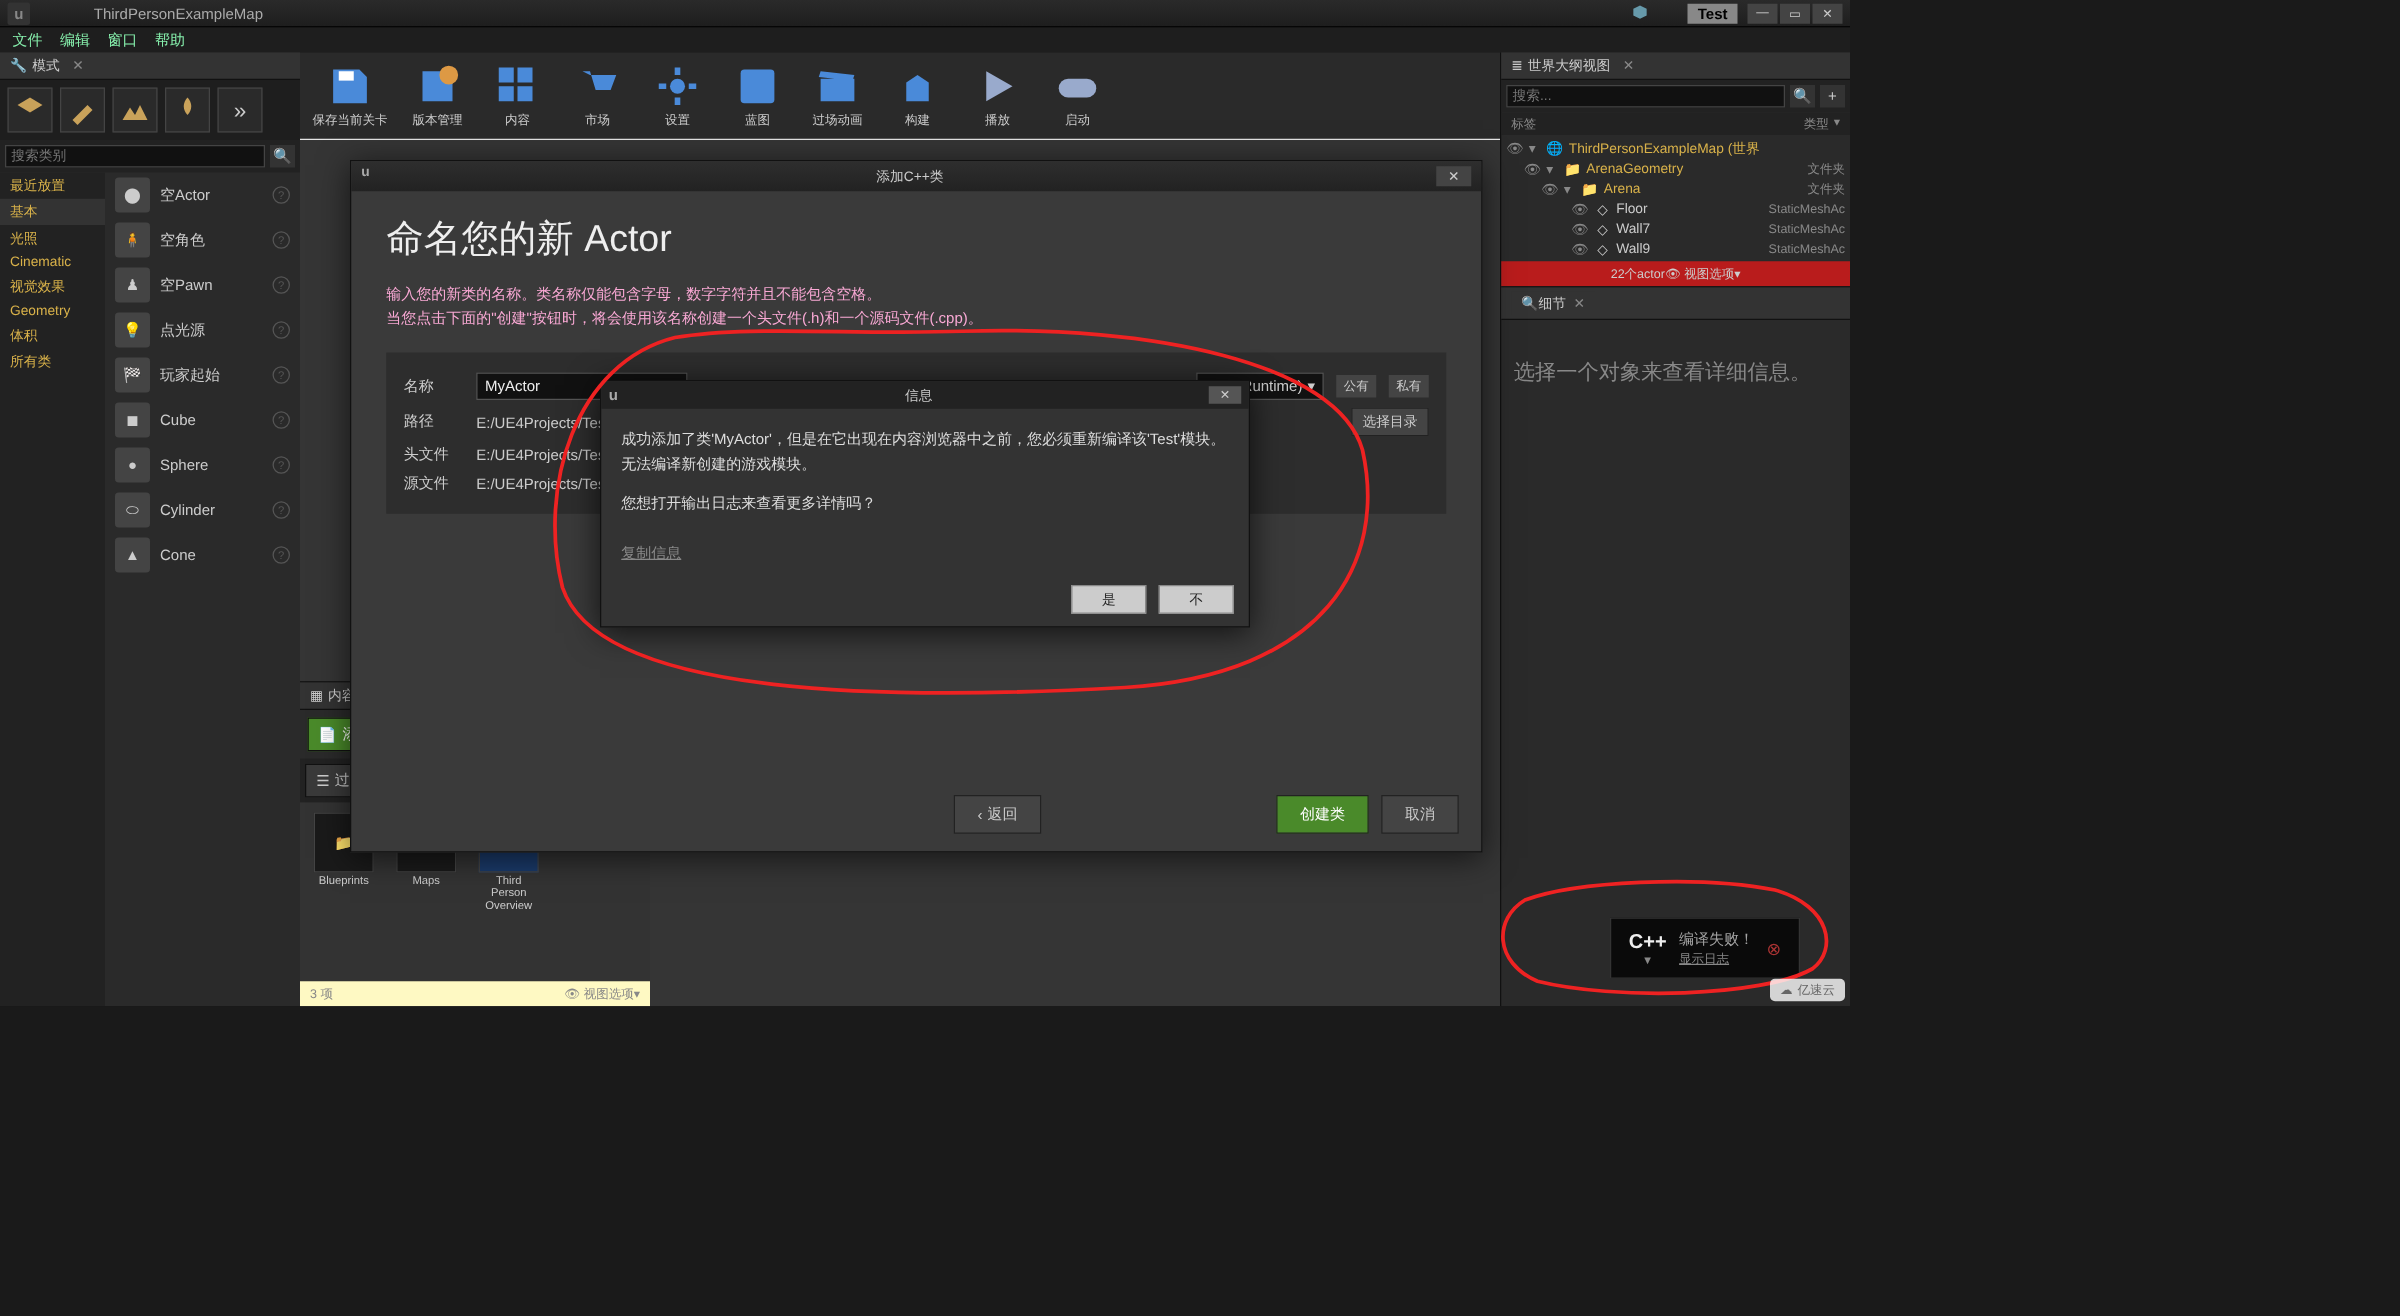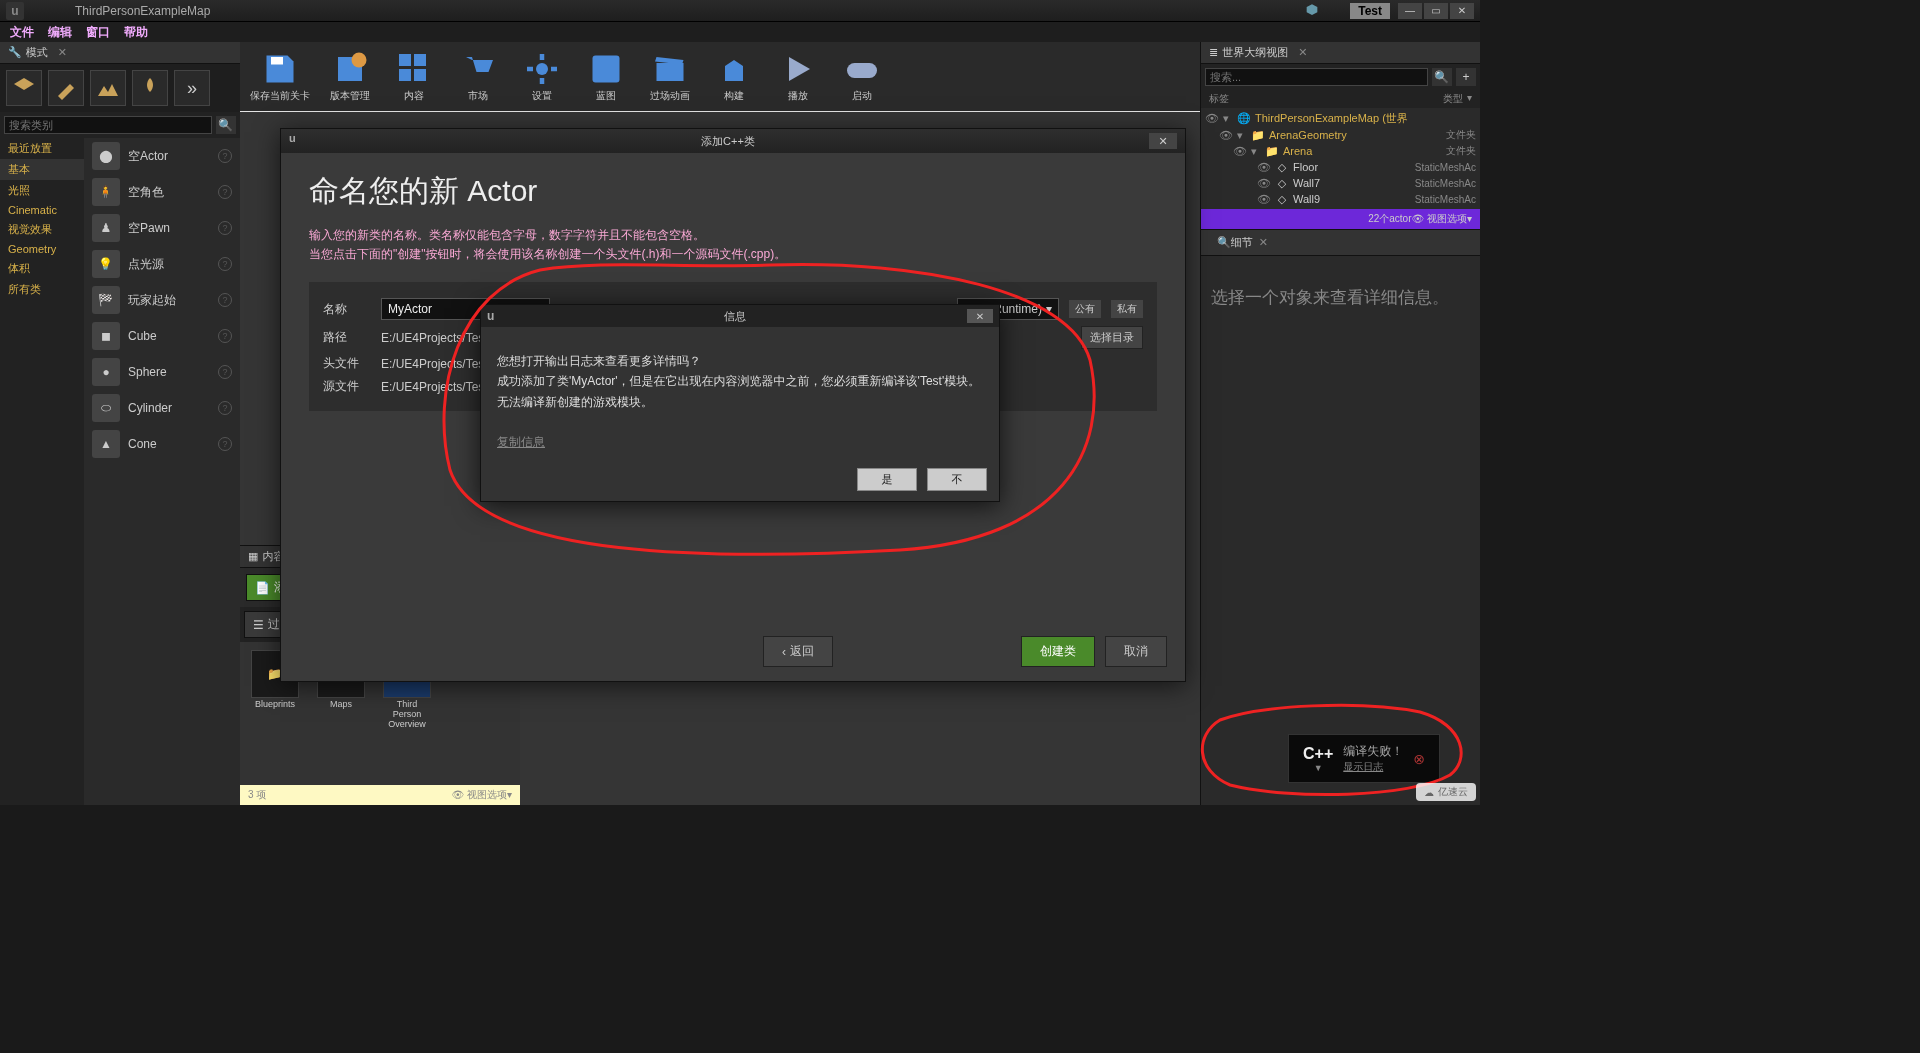--- a/index.html
+++ b/index.html
@@ -4,21 +4,21 @@
 <style>
 * { margin:0; padding:0; box-sizing:border-box; font-family:"Microsoft YaHei","Segoe UI",sans-serif; }
 body { background:#1a1a1a; color:#ccc; font-size:12px; width:1480px; height:805px; overflow:hidden; position:relative; }
 .titlebar { height:22px; background:linear-gradient(#2a2a2a,#1e1e1e); display:flex; align-items:center; padding:0 6px; border-bottom:1px solid #000; }
 .titlebar .ue-logo { width:18px; height:18px; background:#333; border-radius:2px; display:flex; align-items:center; justify-content:center; font-weight:bold; color:#888; }
 .titlebar .map-name { margin-left:51px; color:#aaa; }
 .titlebar .spacer { flex:1; }
 .titlebar .proj-badge { background:#888; color:#000; padding:1px 8px; margin-right:6px; font-weight:bold; }
 .titlebar .win-btn { width:24px; height:16px; background:#444; margin-left:2px; display:flex; align-items:center; justify-content:center; font-size:10px; color:#ccc; cursor:pointer; }
 .titlebar .cube-icon { width:16px; height:16px; margin-right:30px; color:#69a; }
-.menubar { height:20px; background:#1e1e1e; display:flex; align-items:center; padding:0 10px; gap:14px; color:#f0abfc;font-weight:bold; }
+.menubar { height:20px; background:#1e1e1e; display:flex; align-items:center; padding:0 10px; gap:14px; color:#86efac; }
 .menubar span { cursor:pointer; }
 .main { display:flex; height:calc(100% - 42px); }
 .left-col { width:240px; display:flex; flex-direction:column; background:#2a2a2a; }
 .panel-header { background:#333; padding:3px 8px; border-bottom:1px solid #111; font-size:11px; display:flex; align-items:center; gap:4px; }
 .modes-icons { display:flex; gap:6px; padding:6px; background:#1e1e1e; }
 .modes-icons .micon { width:36px; height:36px; background:#2a2a2a; border:1px solid #444; display:flex; align-items:center; justify-content:center; cursor:pointer; }
 .modes-icons .micon svg { width:24px; height:24px; }
 .search-row { display:flex; padding:4px; gap:4px; background:#222; }
 .search-row input { flex:1; background:#111; border:1px solid #444; color:#ccc; padding:2px 4px; font-size:11px; }
 .search-row .sbtn { width:20px; background:#333; display:flex; align-items:center; justify-content:center; cursor:pointer; }
@@ -50,21 +50,21 @@
 .outliner .cols { display:flex; padding:2px 8px; font-size:10px; color:#888; background:#222; }
 .outliner .cols .c1 { flex:1; }
 .tree { padding:2px 0; font-size:11px; }
 .tree-row { display:flex; align-items:center; padding:1px 4px; gap:4px; cursor:pointer; }
 .tree-row .eye { width:14px; color:#888; }
 .tree-row .arrow { width:10px; color:#888; }
 .tree-row .ticon2 { width:14px; height:14px; display:flex; align-items:center; justify-content:center; }
 .tree-row .name { flex:1; color:#d9b24a; }
 .tree-row .type { color:#888; font-size:10px; }
 .tree-row.child .name { color:#ccc; }
-.outliner-foot { padding:3px 8px; background:#6d28d9; font-size:10px; display:flex; justify-content:flex-end; }
+.outliner-foot { padding:3px 8px; background:#b91c1c; font-size:10px; display:flex; justify-content:center; }
 .details { flex:1; border-top:1px solid #111; }
 .details .placeholder { text-align:left; color:#888; padding:30px 10px; font-size:17px; }
 .dialog-overlay { position:absolute; left:280px; top:128px; width:906px; height:554px; background:#3a3a3a; border:1px solid #111; box-shadow:0 4px 24px rgba(0,0,0,.6); z-index:50; }
 .dialog-title { height:24px; background:linear-gradient(#2e2e2e,#222); display:flex; align-items:center; padding:0 8px; font-size:11px; }
 .dialog-title .ue-logo2 { width:18px; height:18px; font-weight:bold; color:#aaa; }
 .dialog-title .ttext { flex:1; text-align:center; color:#ccc; }
 .dialog-title .close { width:28px; height:16px; background:#444; display:flex; align-items:center; justify-content:center; cursor:pointer; }
 .dialog-body { padding:18px 28px; }
 .dialog-body h1 { font-size:30px; color:#eee; font-weight:normal; margin-bottom:14px; }
 .dialog-body .desc { color:#f9a8d4; font-size:12px; line-height:1.6; margin-bottom:18px; }
@@ -488,22 +488,22 @@
   </div>
 </div>
 
 <div class="msgbox">
   <div class="mtitle">
     <div class="ue-logo2">u</div>
     <div class="txt">信息</div>
     <div class="close">✕</div>
   </div>
   <div class="mbody">
+    <div>成功添加了类'MyActor'，但是在它出现在内容浏览器中之前，您必须重新编译该'Test'模块。无法编译新创建的游戏模块。</div>
     <div style="margin-top:10px;">您想打开输出日志来查看更多详情吗？</div>
-    <div>成功添加了类'MyActor'，但是在它出现在内容浏览器中之前，您必须重新编译该'Test'模块。无法编译新创建的游戏模块。</div>
     <span class="copy">复制信息</span>
   </div>
   <div class="mfoot">
     <div class="mbtn">是</div>
     <div class="mbtn">不</div>
   </div>
 </div>
 
 <div class="compile-toast">
   <div style="display:flex;flex-direction:column;align-items:center;">

